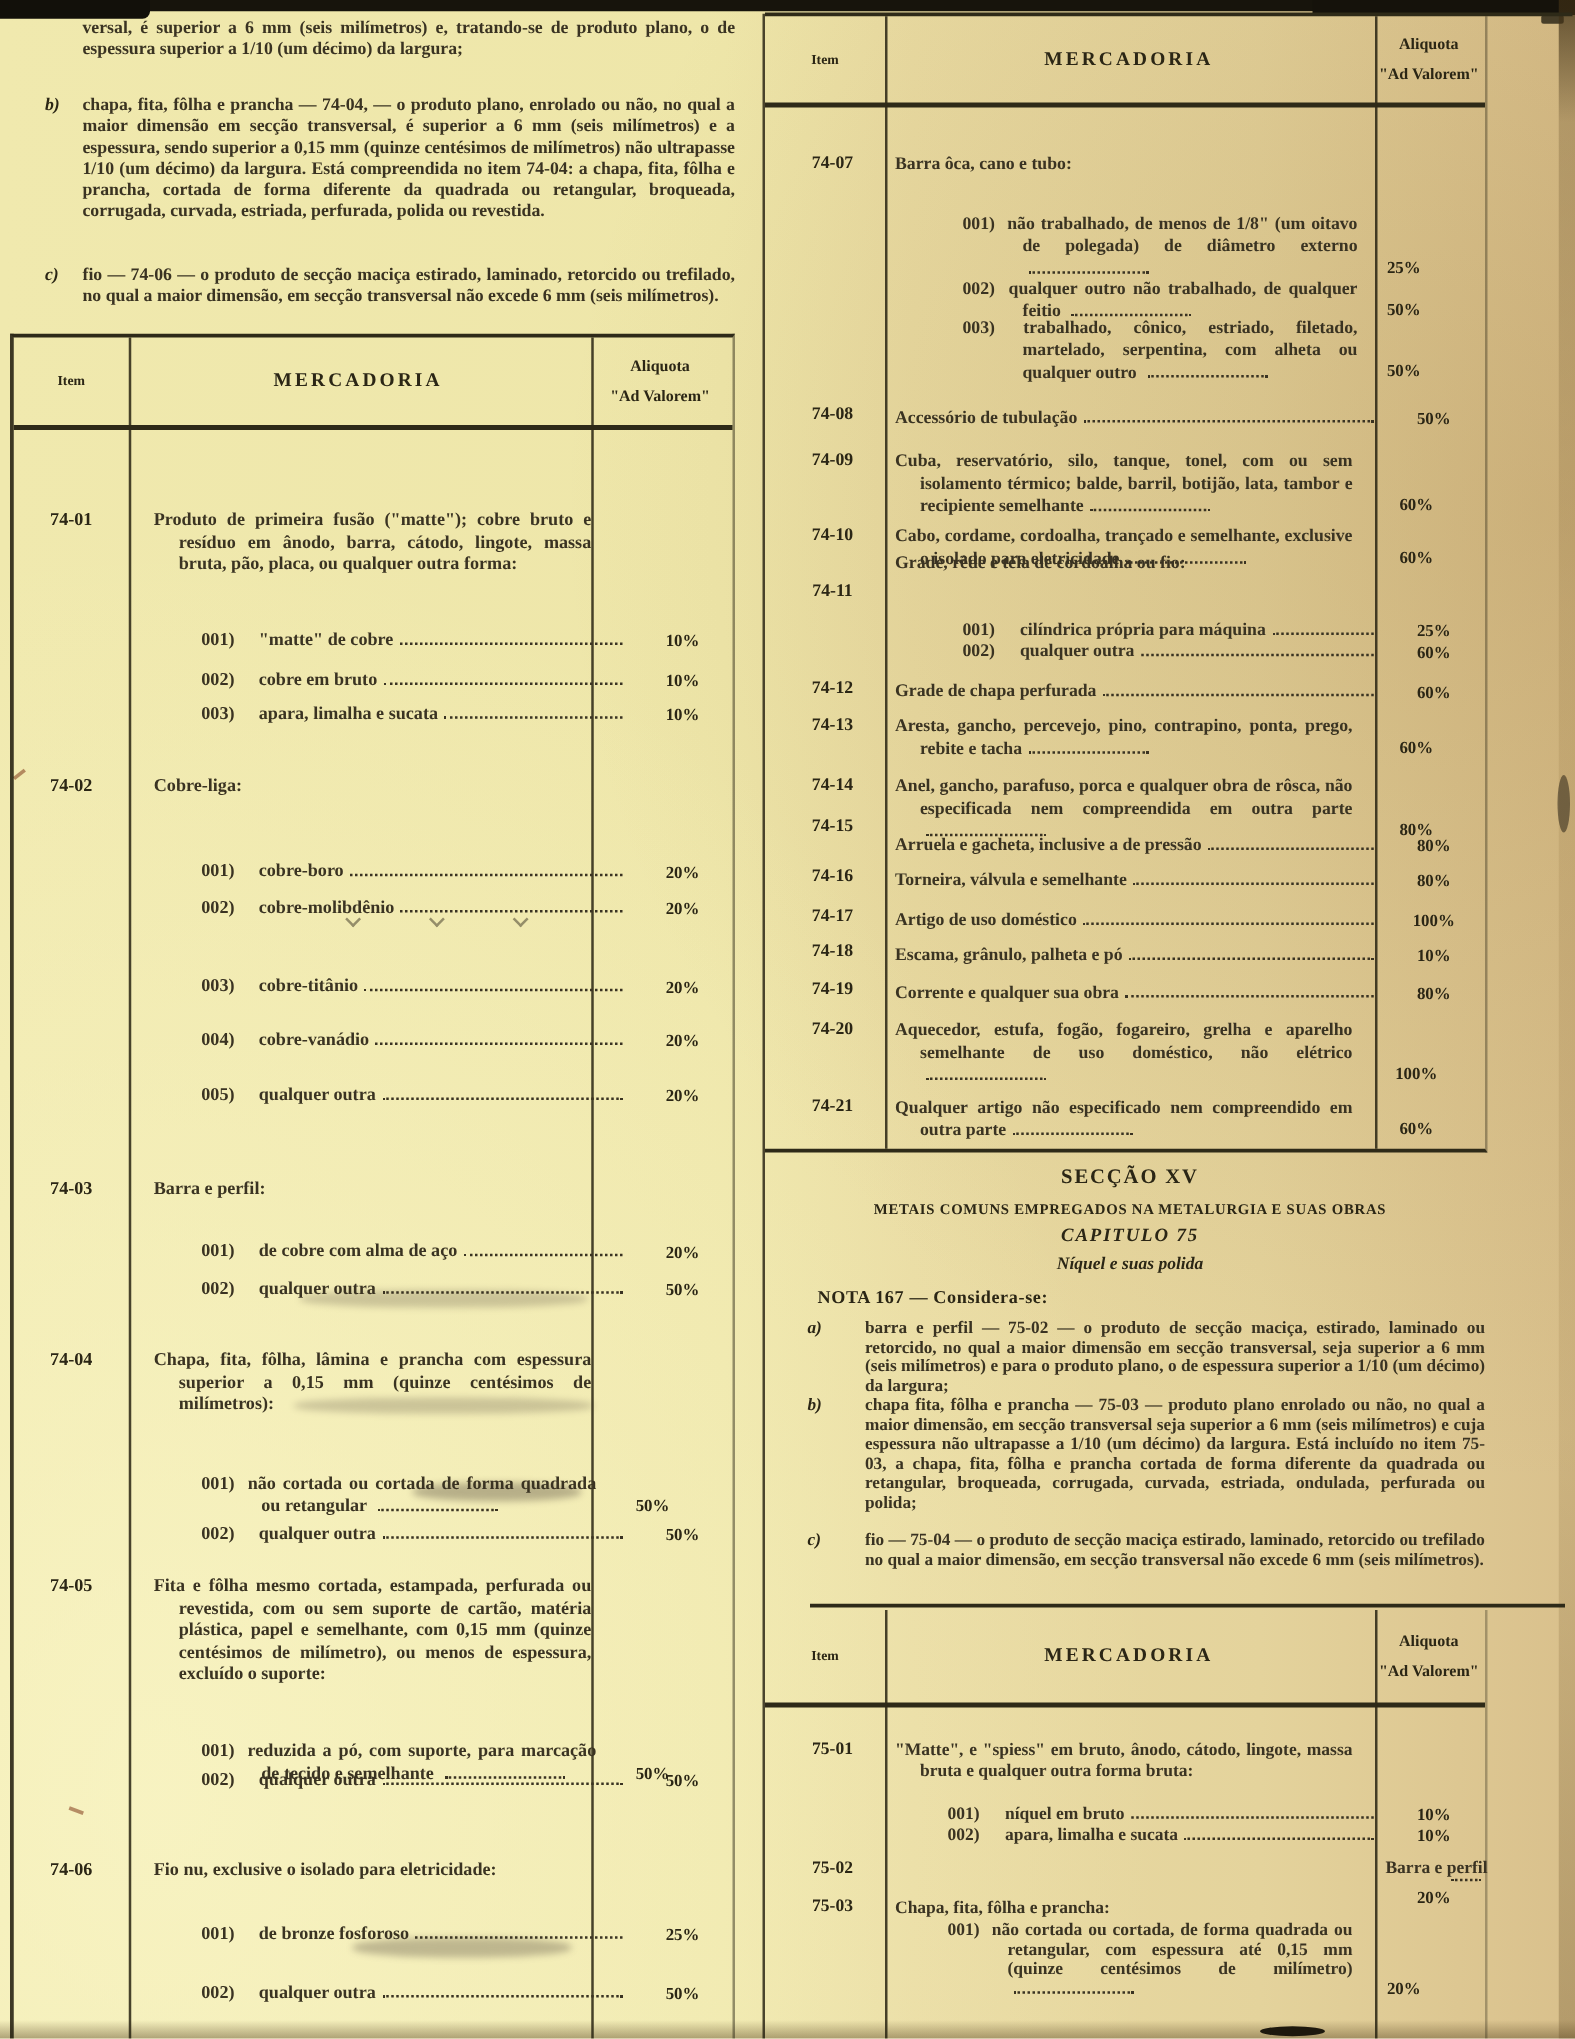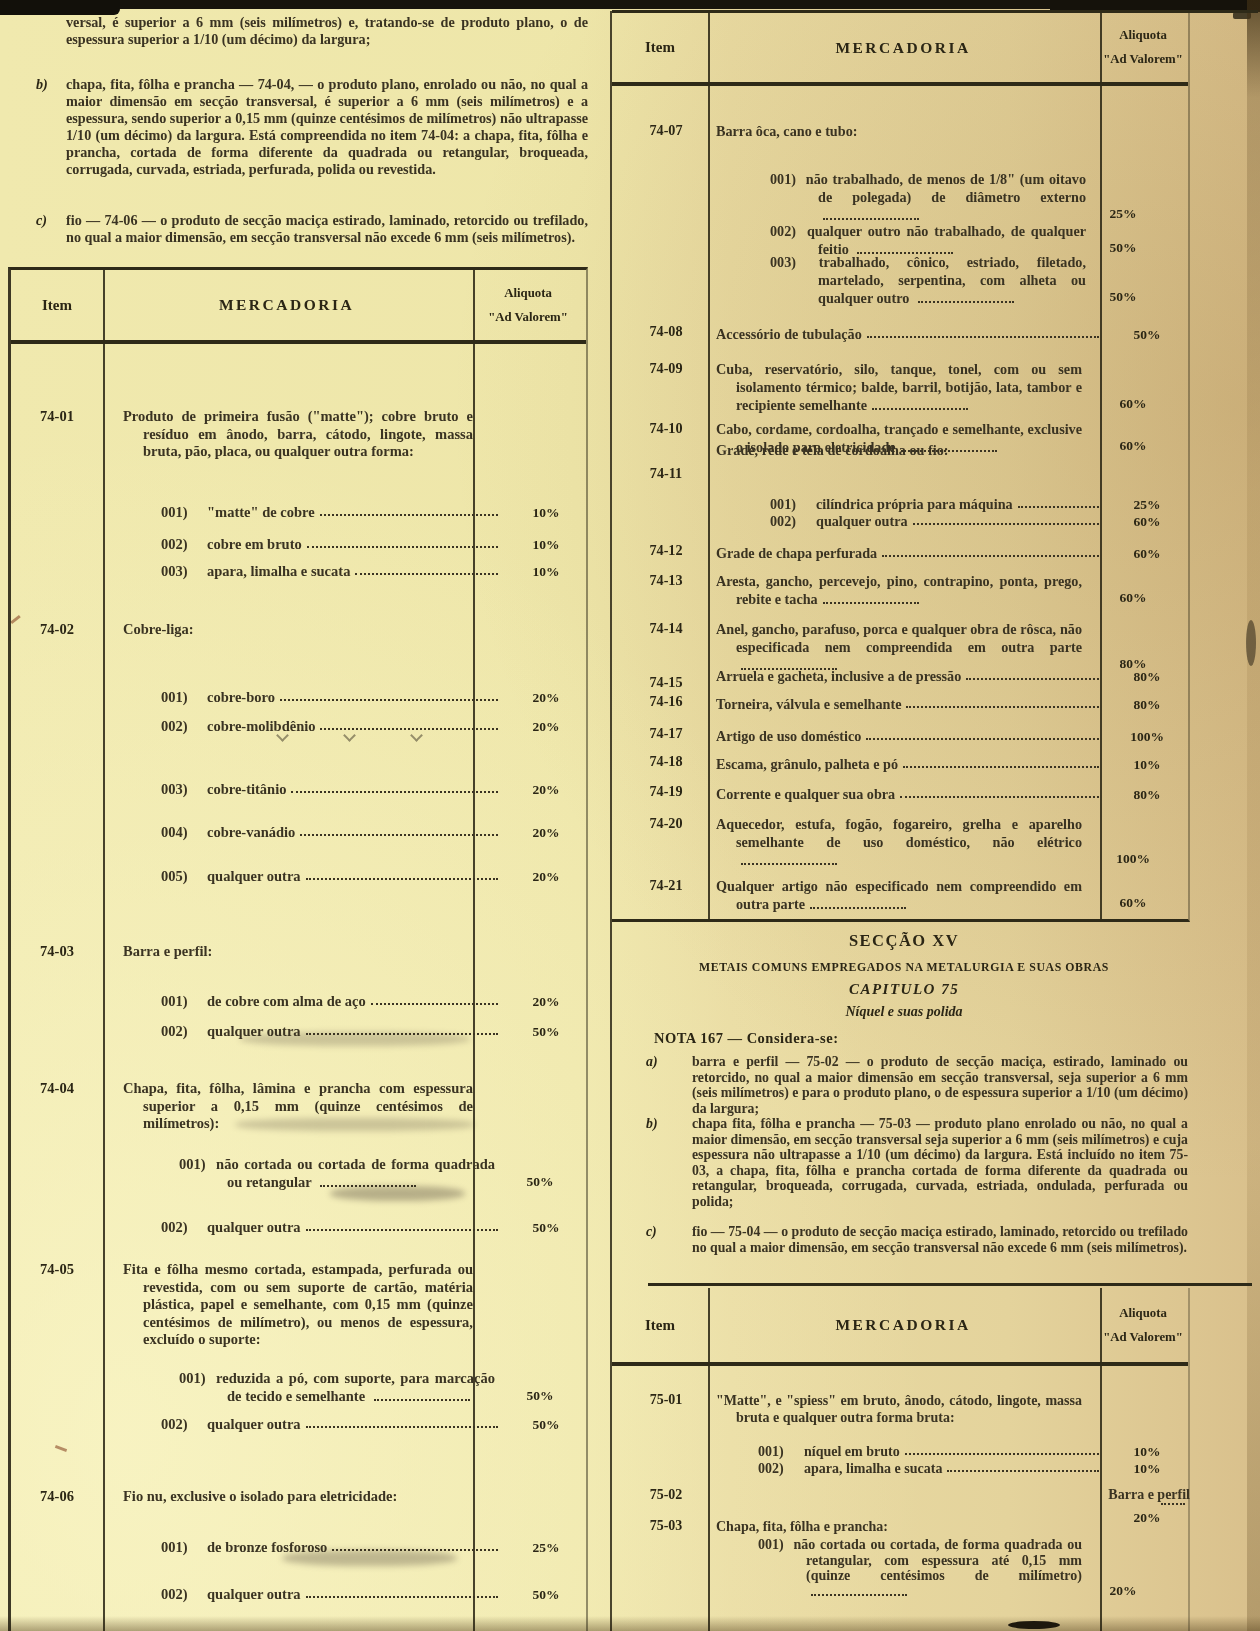--- a/index.html
+++ b/index.html
@@ -62,21 +62,21 @@
     border-bottom:3px solid var(--rule);border-right:2px solid rgba(30,26,12,.35);}
   .t-bottom{left:612px;top:1288px;width:578px;height:343px;font-size:14px;
     border-right:2px solid rgba(30,26,12,.3);}
   .vl{position:absolute;top:0;bottom:0;width:2px;background:rgba(40,35,18,.85);}
   .t-left .vl-item{left:92px}.t-left .vl-rate{left:462px}
   .t-right .vl-item{left:96px}.t-right .vl-rate{left:488px}
   .t-bottom .vl-item{left:96px}.t-bottom .vl-rate{left:488px}
 
   .hdr{position:absolute;top:0;left:0;right:0;display:flex;border-bottom:4px solid var(--rule);color:var(--ink-strong);}
   .t-left .hdr{height:74px}.t-right .hdr{height:73px}.t-bottom .hdr{height:78px}
-  .h-item{width:92px;display:flex;align-items:center;justify-content:center;font-size:15px;}
+  .h-item{width:92px;display:flex;align-items:center;justify-content:center;font-size:11px;}
   .t-right .h-item,.t-bottom .h-item{width:96px}
   .h-merc{flex:1;display:flex;align-items:center;justify-content:center;font-size:15.5px;letter-spacing:2.5px;}
   .h-rate{display:flex;flex-direction:column;justify-content:center;gap:9px;text-align:center;font-size:12.8px;}
   .t-left .h-rate{width:116px}.t-right .h-rate,.t-bottom .h-rate{width:90px}
 
   .titem{position:absolute;left:0;width:92px;text-align:center;color:var(--ink-strong);}
   .t-right .titem,.t-bottom .titem{left:6px;width:96px;}
 
   .dblock{position:absolute;text-align:justify;line-height:17.5px;padding-left:20px;text-indent:-20px;}
   .t-left .dblock{left:112px;width:350px;}
@@ -85,21 +85,21 @@
   .dline{position:absolute;display:flex;align-items:flex-end;height:20px;}
   .t-right .dline{left:104px;width:474px;}
   .t-bottom .dline{left:104px;width:474px;flex-direction:column;}
   .dtext{white-space:nowrap;}
 
   .sline{position:absolute;display:flex;align-items:flex-end;height:20px;}
   .t-left .sline{left:150px;width:428px;}
   .t-right .sline{left:158px;width:420px;}
   .t-bottom .sline{left:146px;width:432px;height:17px;}
   .sblock{position:absolute;padding-left:48px;text-indent:-48px;text-align:justify;line-height:17.5px;}
-  .t-left .sblock{left:168px;width:428px;padding-right:112px;}
+  .t-left .sblock{left:150px;width:428px;padding-right:112px;margin-top:23px;}
   .t-right .sblock{left:158px;width:420px;padding-right:104px;line-height:18px;}
   .t-bottom .sblock{left:146px;width:432px;padding-right:108px;line-height:15.5px;}
   .snum{flex:none;width:46px;}
   .sblock .snum{display:inline;width:auto;padding-right:5px;}
   .stext{white-space:nowrap;}
 
   .dots{flex:1;min-width:24px;border-bottom:2.5px dotted var(--ink);margin:0 5px 5px 5px;align-self:flex-end;}
   .dots-inline{display:inline-block;width:96px;border-bottom:2.5px dotted var(--ink);margin:0 5px;text-indent:0;}
   .rate{width:86px;flex:none;text-align:center;font-size:13.5px;color:var(--ink-strong);}
   .rate-abs{position:absolute;bottom:1px;}
@@ -299,21 +299,21 @@
       <div class="titem" style="top: 529px;">74-12</div>
       <div class="dline" style="top: 529px;">
         <span class="dtext">Grade de chapa perfurada</span>
         <span class="dots"></span>
         <span class="rate">60%</span>
       </div>
       <div class="titem" style="top: 559px;">74-13</div>
       <div class="dblock" style="top: 559px;">Aresta, gancho, percevejo, pino, contrapino, ponta, prego, rebite e tacha<span class="dots-inline"></span><span class="rate rate-abs">60%</span></div>
       <div class="titem" style="top: 607px;">74-14</div>
       <div class="dblock" style="top: 607px;">Anel, gancho, parafuso, porca e qualquer obra de rôsca, não especificada nem compreendida em outra parte<span class="dots-inline"></span><span class="rate rate-abs">80%</span></div>
-      <div class="titem" style="top: 661px; text-align: center;">74-15</div>
+      <div class="titem" style="top: 640px; text-align: center;">74-15</div>
       <div class="dline" style="top: 652px;">
         <span class="dtext">Arruela e gacheta, inclusive a de pressão</span>
         <span class="dots"></span>
         <span class="rate">80%</span>
       </div>
       <div class="titem" style="top: 680px;">74-16</div>
       <div class="dline" style="top: 680px;">
         <span class="dtext">Torneira, válvula e semelhante</span>
         <span class="dots"></span>
         <span class="rate">80%</span>

